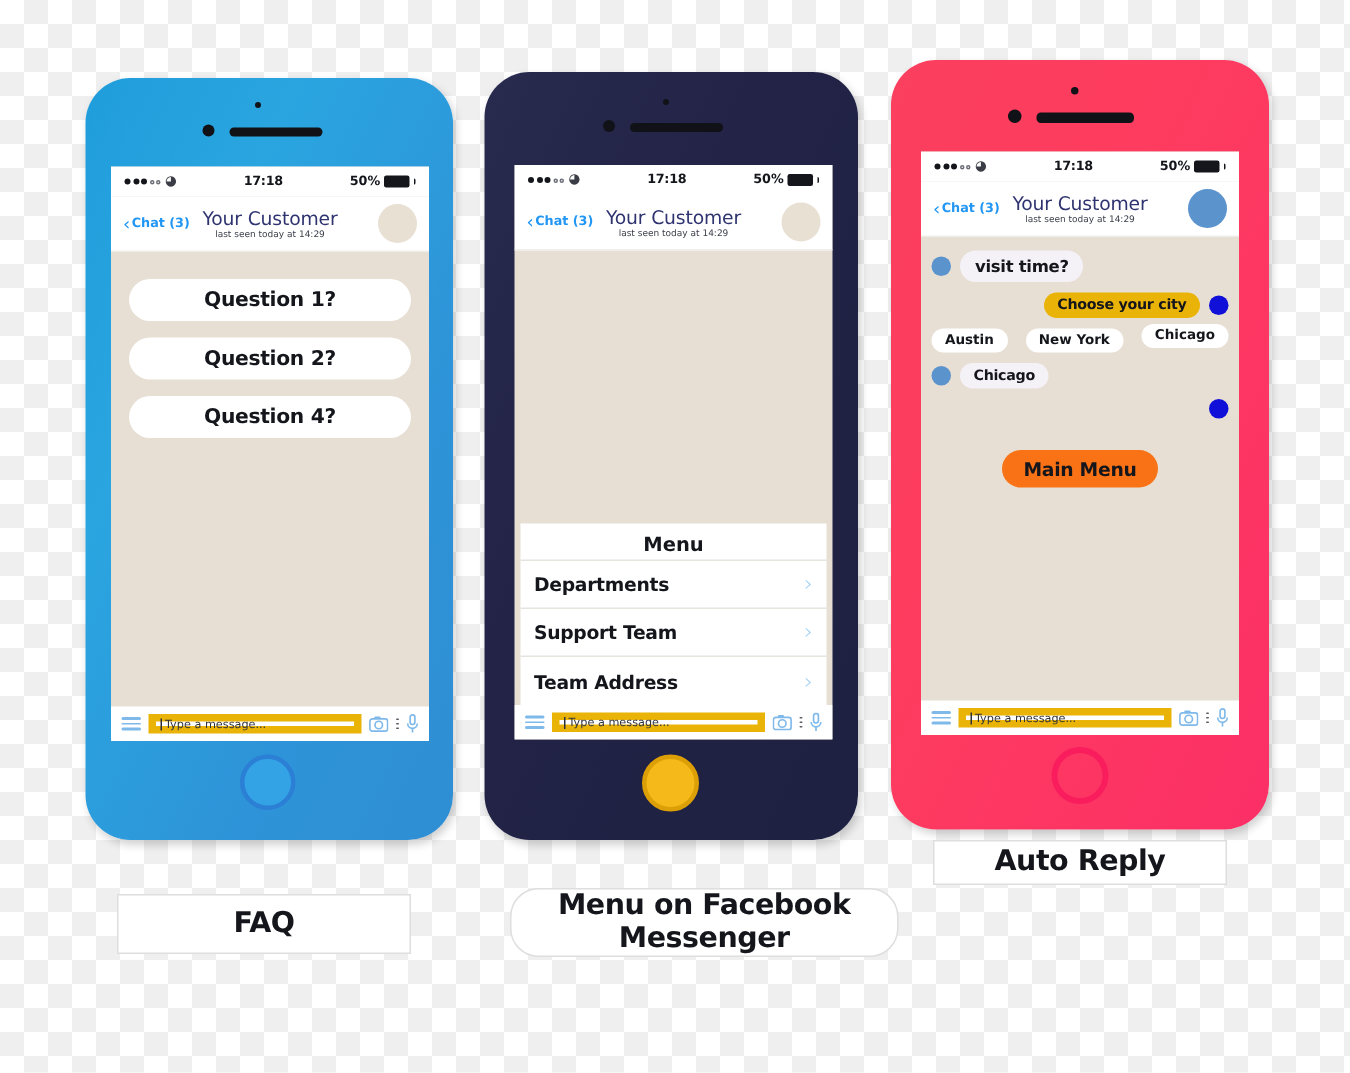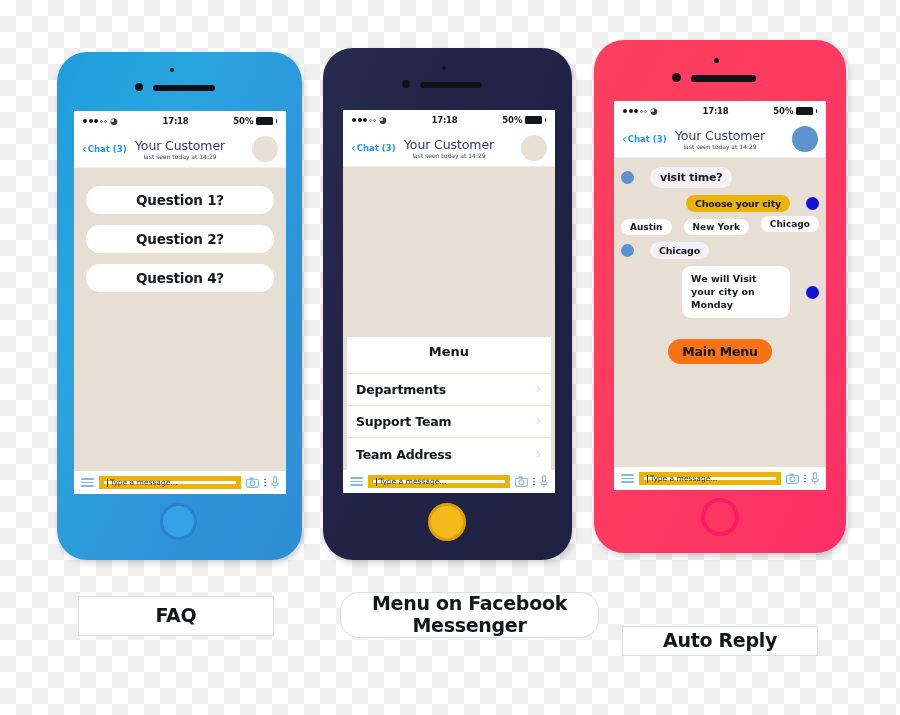--- a/index.html
+++ b/index.html
@@ -128,36 +128,36 @@
     letter-spacing: -0.2px;
   }
 
   
   .menu-card {
     position: absolute; left: 4px; right: 4px; bottom: 0;
     background: #ffffff;
   }
   .menu-title {
     text-align: center; font-size: 13px; font-weight: bold; color: #14161c;
-    padding: 7px 0 14px 0;
+    padding: 7px 0 2px 0;
     border-bottom: 1px solid #e6e4df;
   }
   .menu-row {
     display: flex; align-items: center; justify-content: space-between;
     padding: 0 9px;
     height: 32px;
     border-bottom: 1px solid #e6e4df;
   }
   .menu-row:last-child { border-bottom: none; }
   .menu-label { font-size: 12.5px; font-weight: bold; color: #14161c; letter-spacing: -0.2px; }
   .chev-right { color: #9fd0f5; font-size: 15px; line-height: 1; font-weight: 300; }
 
   
   .ar-body { padding: 9px 7px 0 7px; display: flex; flex-direction: column; gap: 7px; }
-  .row { display: flex; align-items: center; gap: 16px; }
+  .row { display: flex; align-items: center; gap: 6px; }
   .row.right { justify-content: flex-end; }
   .dot-av { width: 13px; height: 13px; border-radius: 50%; flex-shrink: 0; }
   .dot-av.in { background: #5b93cd; }
   .dot-av.out { background: #1110d8; }
   .bub {
     border-radius: 12px;
     padding: 4px 10px;
     font-size: 11px; font-weight: bold; color: #14161c;
     letter-spacing: -0.2px;
   }
@@ -213,21 +213,21 @@
     background: #ffffff;
     border: 1px solid #dedede;
     display: flex; align-items: center; justify-content: center;
     text-align: center;
     font-weight: bold; color: #14161c;
     letter-spacing: -0.3px;
     line-height: 1.15;
   }
   .cap1 { left: 78px; top: 596px; width: 196px; height: 40px; font-size: 19px; }
   .cap2 { left: 340px; top: 592px; width: 259px; height: 46px; font-size: 19px; border-radius: 19px; }
-  .cap3 { left: 622px; top: 626px; width: 196px; height: 30px; font-size: 19px; }
+  .cap3 { left: 622px; top: 560px; width: 196px; height: 30px; font-size: 19px; }
 </style>
 </head>
 <body>
 
 <div class="stage">
 
   <div class="phone p1">
     <div class="sensor-dot" style="left:113px;top:16px;width:4px;height:4px;"></div>
     <div class="cam-dot" style="left:78px;top:31px;width:8px;height:8px;"></div>
     <div class="speaker" style="left:96px;top:33px;width:62px;height:6px;"></div>
@@ -441,21 +441,20 @@
             <span class="chip">New York</span>
             <span class="chip raised">Chicago</span>
           </div>
 
           <div class="row">
             <span class="dot-av in"></span>
             <span class="bub in-b small">Chicago</span>
           </div>
 
           <div class="row right">
-            <span class="msg-card">We will Visit your city on Monday</span>
             <span class="dot-av out"></span>
           </div>
 
           <div class="main-menu-row">
             <span class="main-menu-btn">Main Menu</span>
           </div>
         </div>
       </div>
 
       <div class="input-bar">

